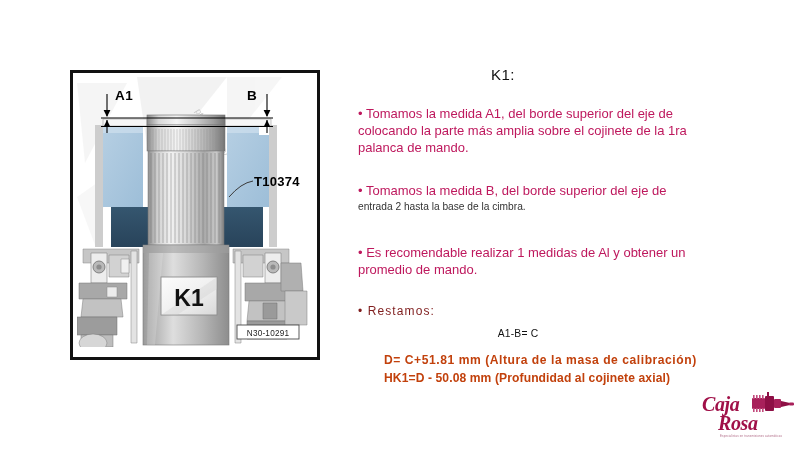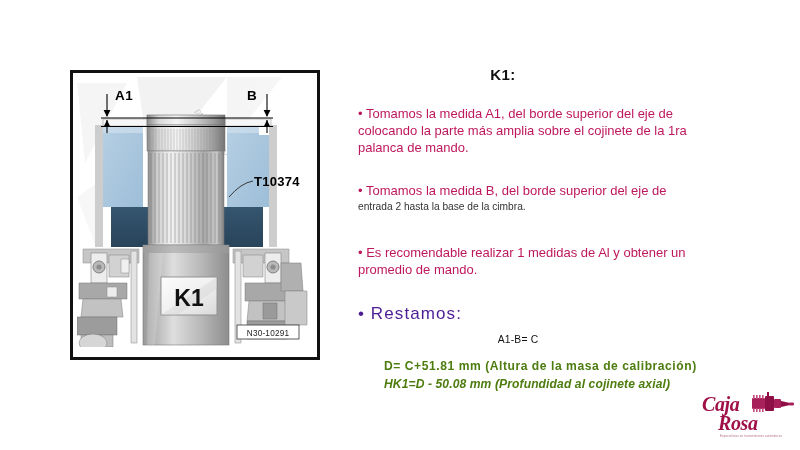--- a/index.html
+++ b/index.html
@@ -21,47 +21,47 @@
     position:absolute;left:4px;top:4px;right:4px;bottom:4px;
     overflow:hidden;background:#fff;
   }
   #figure-svg{display:block;width:100%;height:100%;}
 
   
   #text-panel{
     position:absolute;left:358px;top:66px;width:400px;height:300px;
   }
   #k1-heading{
-    font-size:15px;font-weight:bold;color:#111;
+    font-size:15px;font-weight:normal;color:#111;
     text-align:center;margin:0 0 22px 0;letter-spacing:.5px;
     width:290px;
   }
   .para{margin:0 0 0 0;}
   .bullet-line{
     font-size:13px;color:#be185d;line-height:17px;
     white-space:nowrap;
   }
   .bullet-line.small{
     font-size:10.2px;color:#333;line-height:15px;
   }
   .gap-md{height:26px;}
   .gap-lg{height:30px;}
   .restamos{
-    font-size:17px;color:#4c1d95;letter-spacing:1.1px;
+    font-size:12px;color:#7f1d1d;letter-spacing:1.1px;
   }
   #formula-1{
     font-size:10.3px;font-weight:normal;color:#111;
     text-align:center;width:320px;margin-top:10px;letter-spacing:.2px;
   }
   .formula-bold{
-    font-size:12.1px;font-weight:bold;color:#4d7c0f;
+    font-size:12.1px;font-weight:bold;color:#c2410c;
     margin-left:26px;line-height:16px;white-space:nowrap;
   }
   #formula-2{margin-top:13px;letter-spacing:.55px;}
-  #formula-3{margin-top:2px;letter-spacing:.1px;font-style:italic;}
+  #formula-3{margin-top:2px;letter-spacing:.1px;}
 
   
   #logo{
     position:absolute;left:700px;top:390px;width:96px;height:52px;text-align:right;
   }
   #logo-svg{display:block;width:100%;height:100%;}
 </style>
 </head>
 <body>
 

